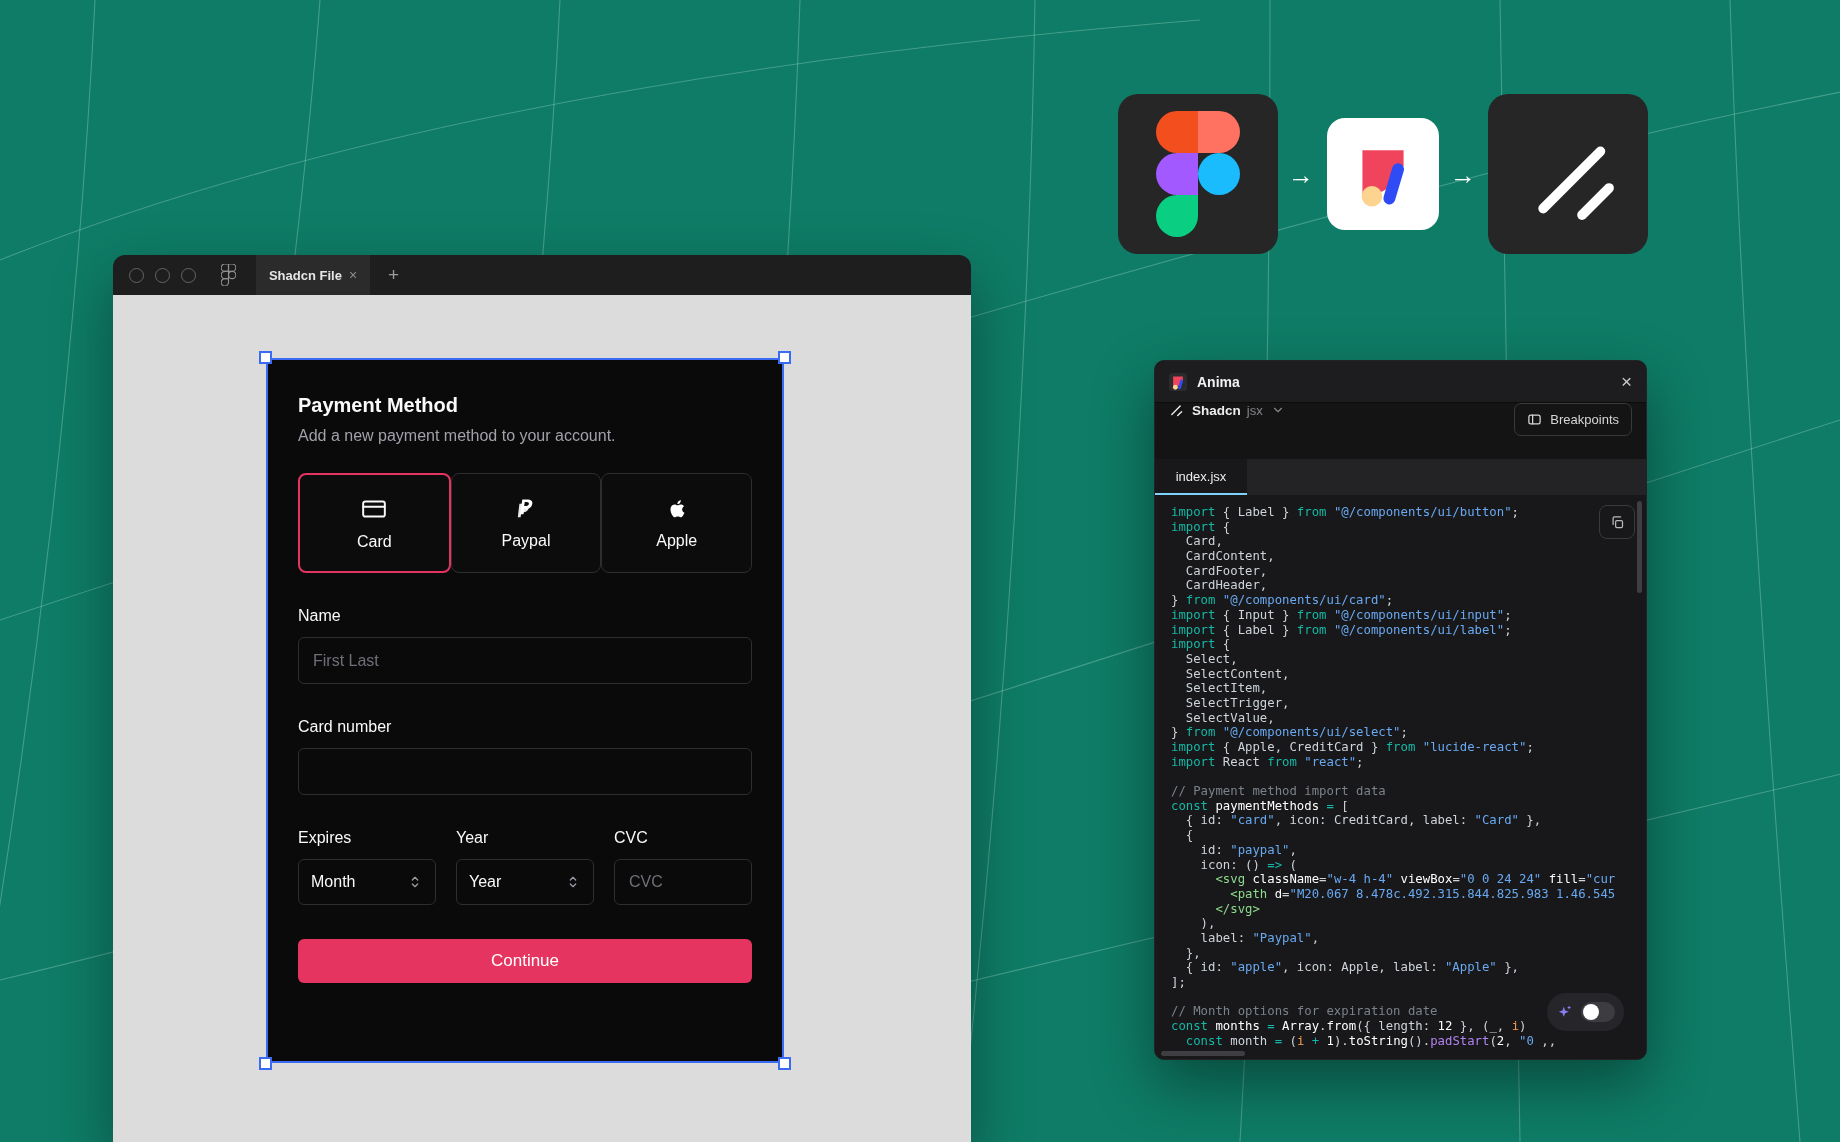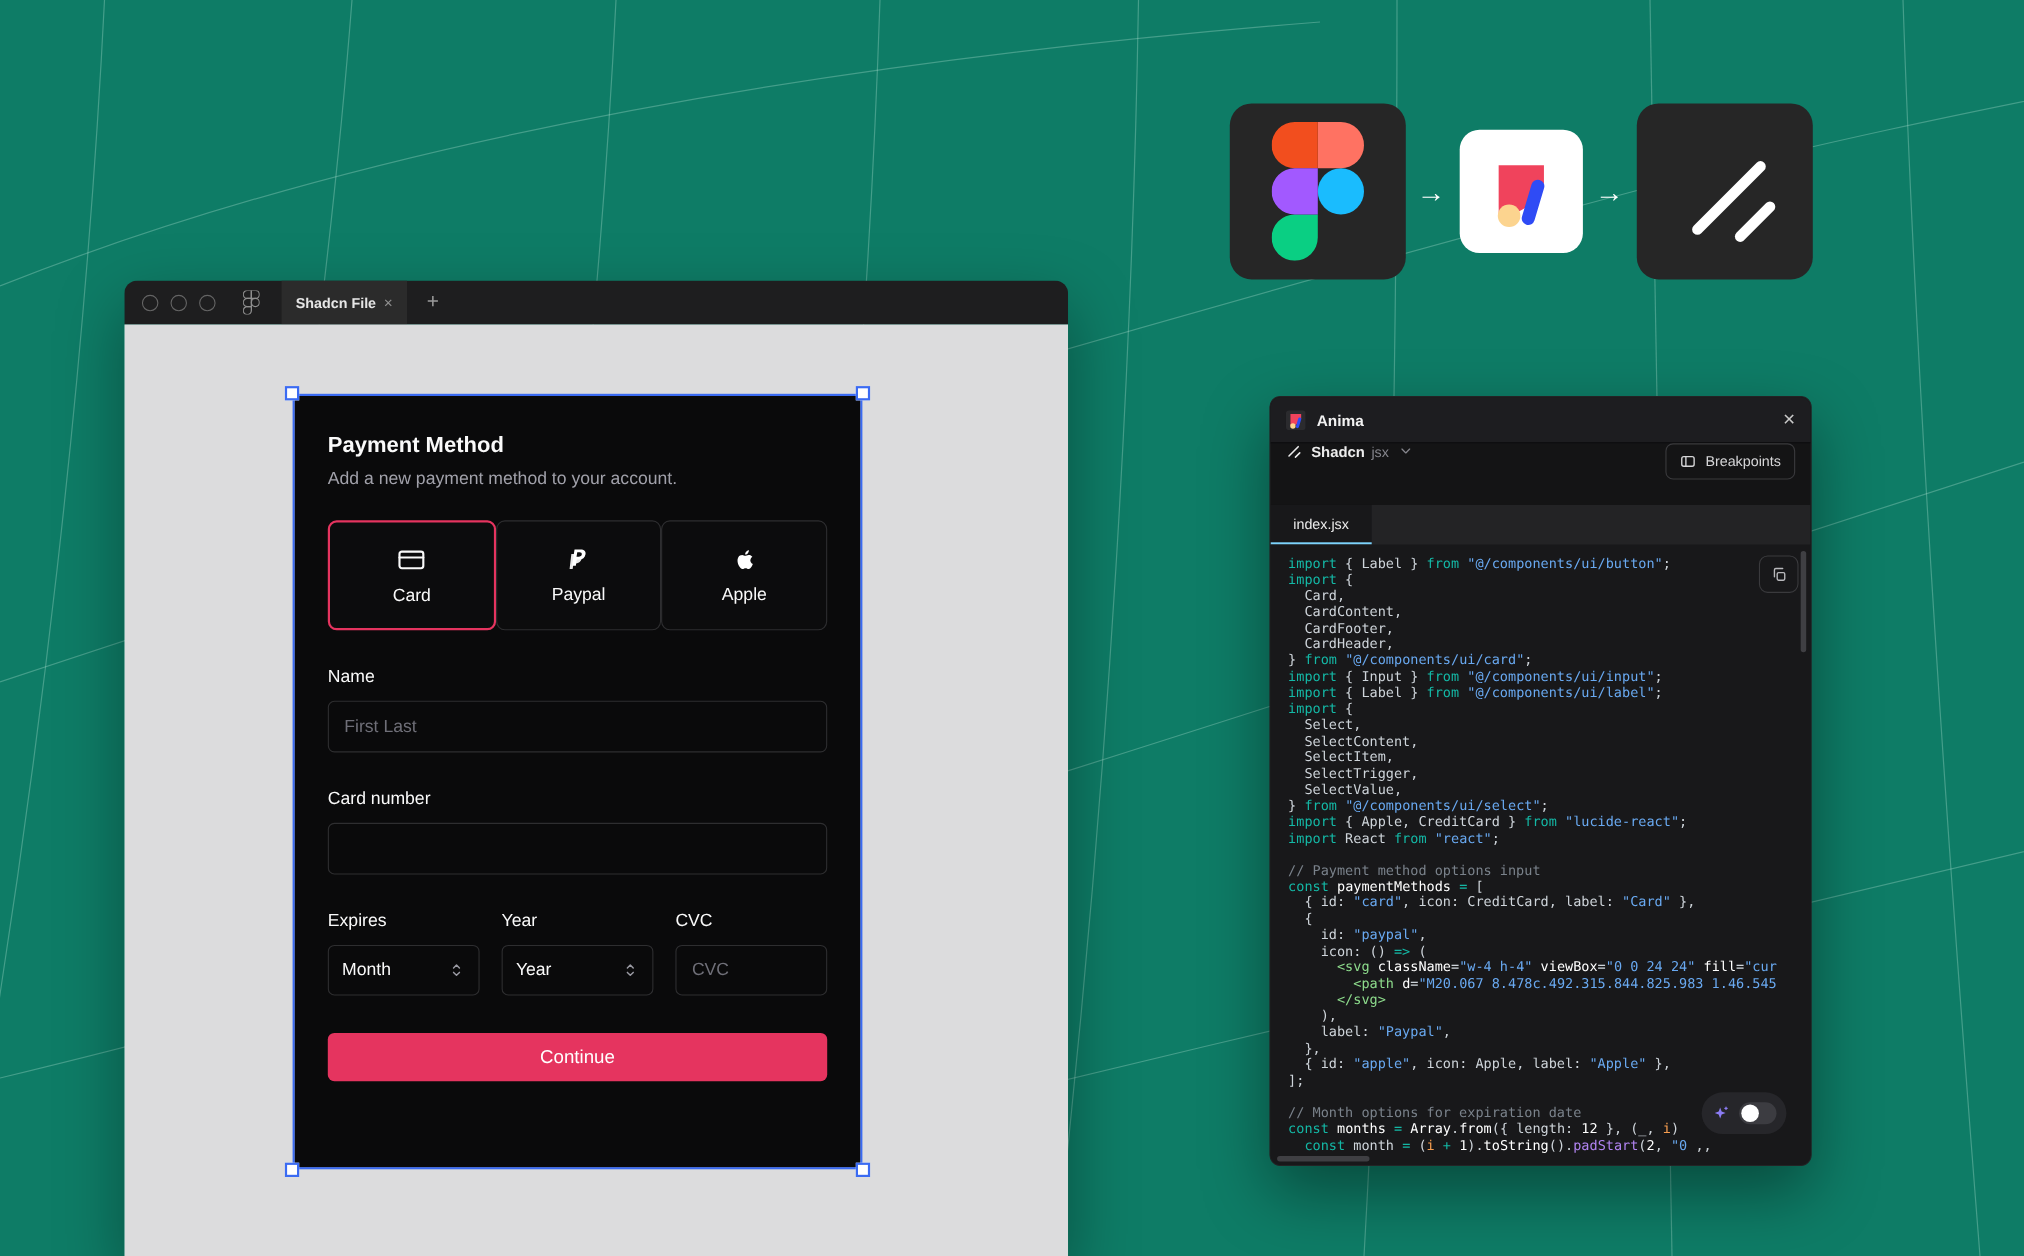--- a/index.html
+++ b/index.html
@@ -284,21 +284,21 @@
             <div class="cl"><span class="tk-k">import</span><span class="tk-w"> {</span></div>
             <div class="cl"><span class="tk-w">  Select,</span></div>
             <div class="cl"><span class="tk-w">  SelectContent,</span></div>
             <div class="cl"><span class="tk-w">  SelectItem,</span></div>
             <div class="cl"><span class="tk-w">  SelectTrigger,</span></div>
             <div class="cl"><span class="tk-w">  SelectValue,</span></div>
             <div class="cl"><span class="tk-w">} </span><span class="tk-k">from</span><span class="tk-w"> </span><span class="tk-s">"@/components/ui/select"</span><span class="tk-w">;</span></div>
             <div class="cl"><span class="tk-k">import</span><span class="tk-w"> { Apple, CreditCard } </span><span class="tk-k">from</span><span class="tk-w"> </span><span class="tk-s">"lucide-react"</span><span class="tk-w">;</span></div>
             <div class="cl"><span class="tk-k">import</span><span class="tk-w"> React </span><span class="tk-k">from</span><span class="tk-w"> </span><span class="tk-s">"react"</span><span class="tk-w">;</span></div>
             <div class="cl">&nbsp;</div>
-            <div class="cl"><span class="tk-c">// Payment method options input</span></div>
+            <div class="cl"><span class="tk-c">// Payment method import data</span></div>
             <div class="cl"><span class="tk-k">const</span><span class="tk-w"> </span><span class="tk-b">paymentMethods</span><span class="tk-w"> </span><span class="tk-k">=</span><span class="tk-w"> [</span></div>
             <div class="cl"><span class="tk-w">  { id: </span><span class="tk-s">"card"</span><span class="tk-w">, icon: CreditCard, label: </span><span class="tk-s">"Card"</span><span class="tk-w"> },</span></div>
             <div class="cl"><span class="tk-w">  {</span></div>
             <div class="cl"><span class="tk-w">    id: </span><span class="tk-s">"paypal"</span><span class="tk-w">,</span></div>
             <div class="cl"><span class="tk-w">    icon: () </span><span class="tk-k">=&gt;</span><span class="tk-w"> (</span></div>
             <div class="cl"><span class="tk-w">      </span><span class="tk-g">&lt;svg</span><span class="tk-w"> </span><span class="tk-b">className</span><span class="tk-w">=</span><span class="tk-s">"w-4 h-4"</span><span class="tk-w"> </span><span class="tk-b">viewBox</span><span class="tk-w">=</span><span class="tk-s">"0 0 24 24"</span><span class="tk-w"> </span><span class="tk-b">fill</span><span class="tk-w">=</span><span class="tk-s">"cur</span></div>
             <div class="cl"><span class="tk-w">        </span><span class="tk-g">&lt;path</span><span class="tk-w"> </span><span class="tk-b">d</span><span class="tk-w">=</span><span class="tk-s">"M20.067 8.478c.492.315.844.825.983 1.46.545</span></div>
             <div class="cl"><span class="tk-w">      </span><span class="tk-g">&lt;/svg&gt;</span></div>
             <div class="cl"><span class="tk-w">    ),</span></div>
             <div class="cl"><span class="tk-w">    label: </span><span class="tk-s">"Paypal"</span><span class="tk-w">,</span></div>

